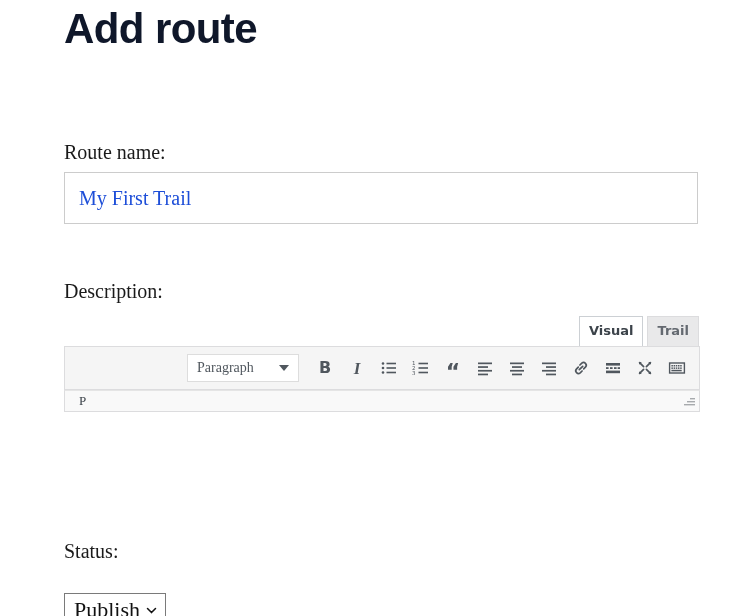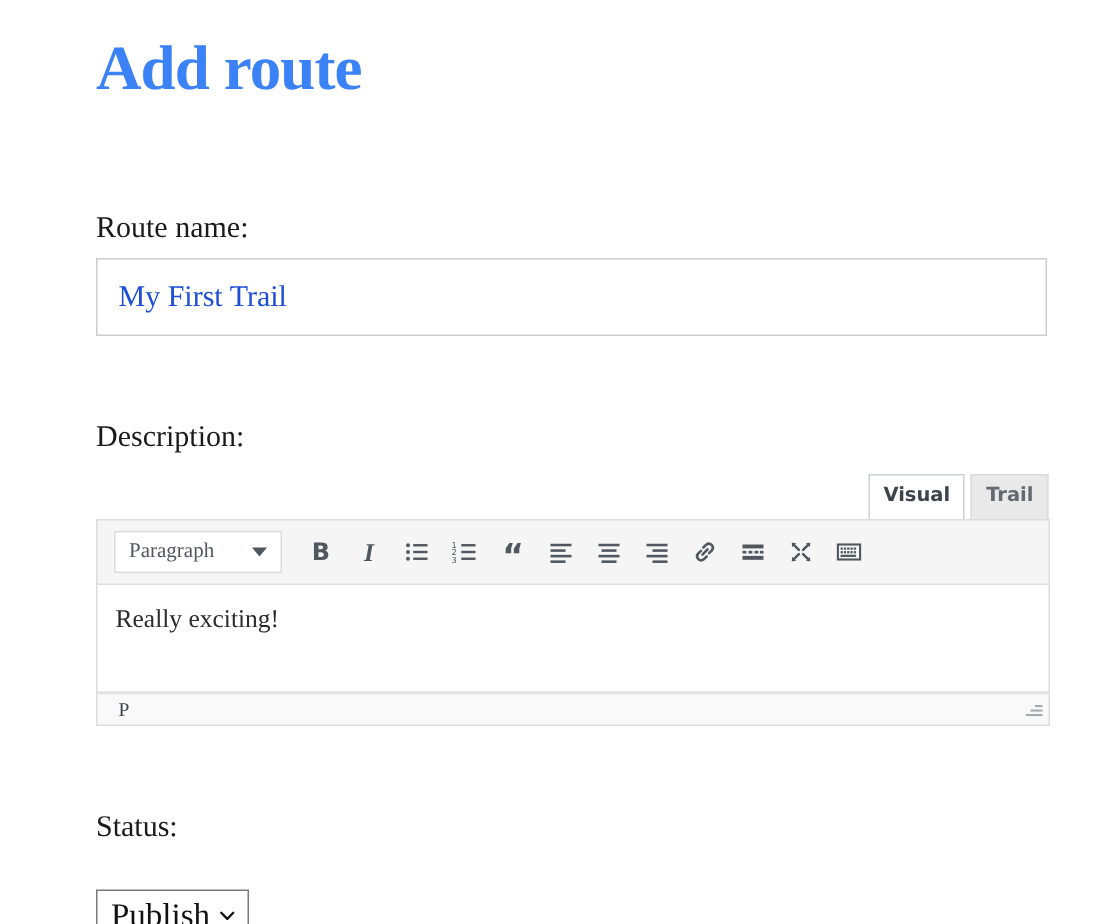--- a/index.html
+++ b/index.html
@@ -20,27 +20,27 @@
     position: absolute;
     left: 0; top: 0;
     width: 741px;
     height: 616px;
   }
 
   
   .page-title {
     position: absolute;
     left: 64px;
-    top: 20px;
-    font-family: Liberation Serif, serif;
+    top: 3px;
+    font-family: Liberation Sans, sans-serif;
     font-weight: bold;
     font-size: 42px;
     line-height: 52px;
     letter-spacing: -0.6px;
-    color: #3b82f6;
+    color: #0f172a;
     white-space: nowrap;
   }
 
   
   .field-label {
     position: absolute;
     left: 64px;
     font-family: "Liberation Serif", "DejaVu Serif", serif;
     font-size: 20px;
     line-height: 24px;
@@ -117,20 +117,21 @@
   .editor-toolbar {
     position: relative;
     box-sizing: border-box;
     width: 636px;
     height: 44px;
     background: #f5f5f5;
     border: 1px solid #dcdcde;
     display: flex;
     align-items: center;
     padding: 0 6px;
+    justify-content: flex-end;
   }
 
   .format-select {
     box-sizing: border-box;
     width: 112px;
     height: 28px;
     margin-left: 5px;
     margin-right: 10px;
     background: #ffffff;
     border: 1px solid #ddd;
@@ -391,23 +392,20 @@
             <rect x="7.8" y="8.4" width="1.5" height="1.5"></rect>
             <rect x="10" y="8.4" width="1.5" height="1.5"></rect>
             <rect x="12.2" y="8.4" width="1.5" height="1.5"></rect>
             <rect x="3.4" y="10.8" width="10.3" height="1.5"></rect>
           </g>
         </svg>
       </div>
 
     </div>
 
-    <div class="editor-body">
-      <p class="content-p">Really exciting!</p>
-    </div>
 
     <div class="editor-statusbar">
       <span class="path">P</span>
       <span class="resize-grip">
         <svg width="14" height="14" viewBox="0 0 14 14">
           <rect x="8" y="3" width="5" height="1.4" fill="#a7aaad"></rect>
           <rect x="5" y="6" width="8" height="1.4" fill="#a7aaad"></rect>
           <rect x="2" y="9" width="11" height="1.4" fill="#a7aaad"></rect>
         </svg>
       </span>

